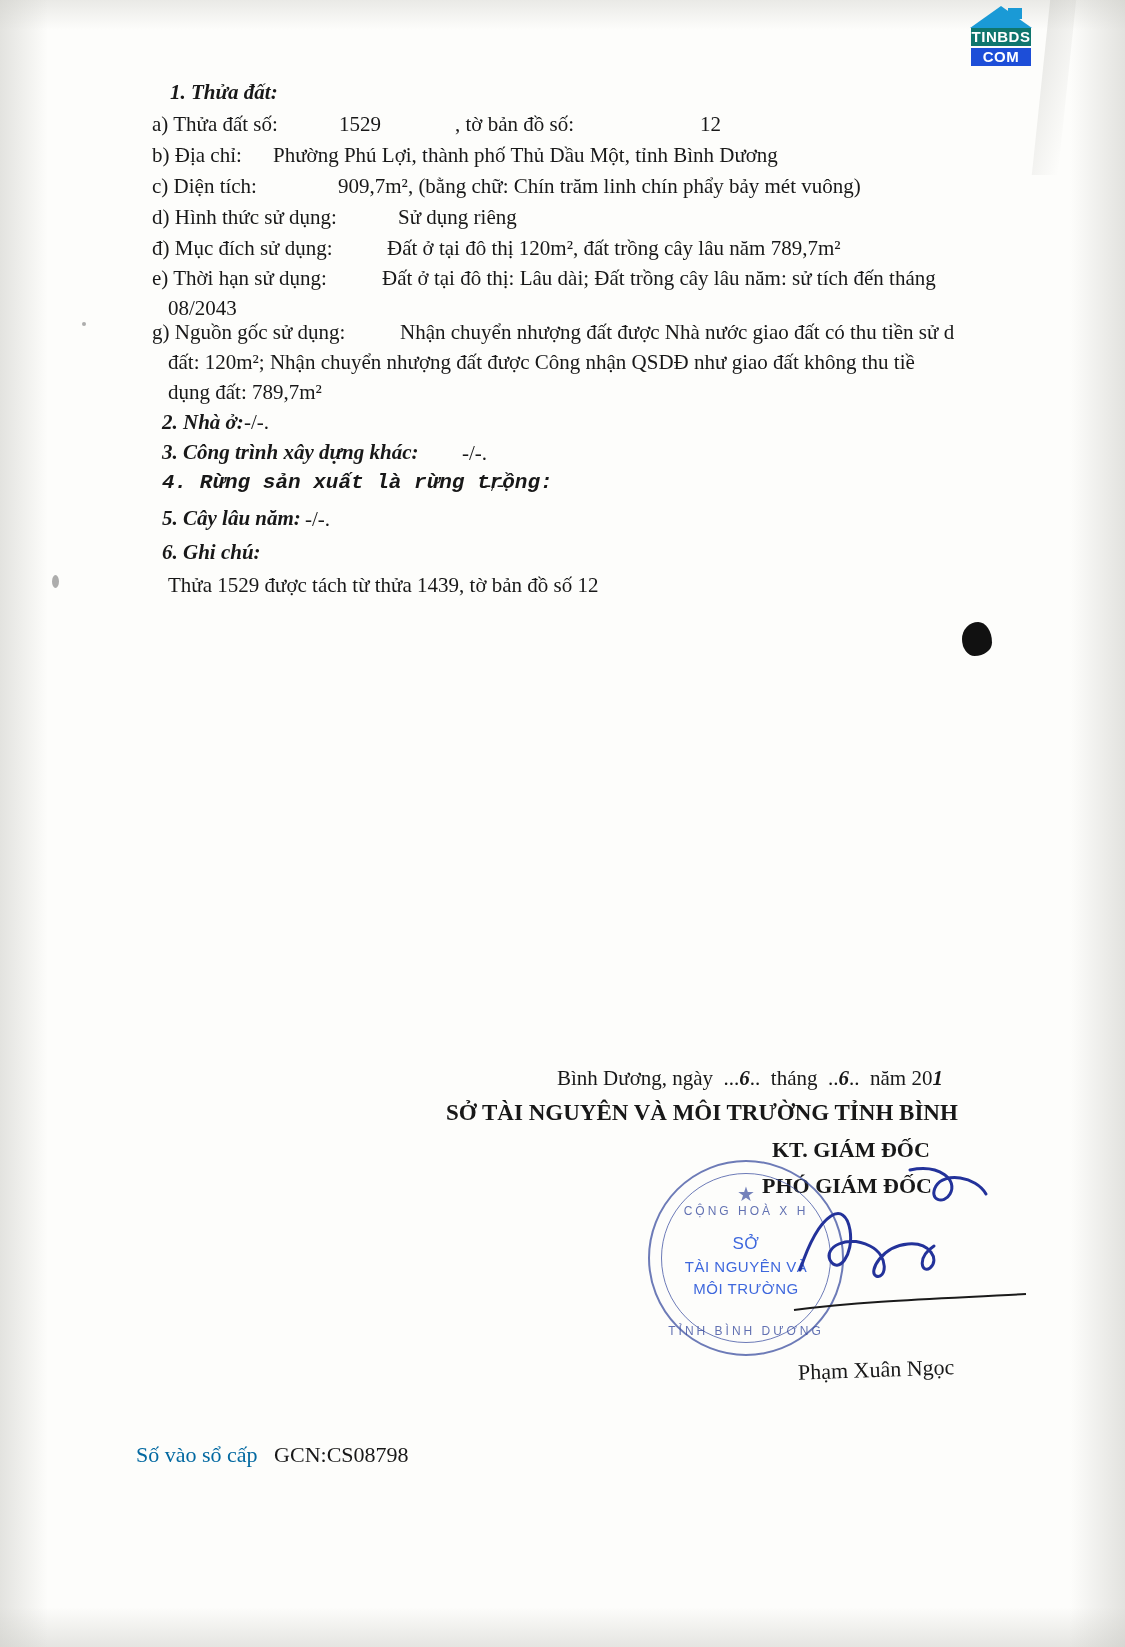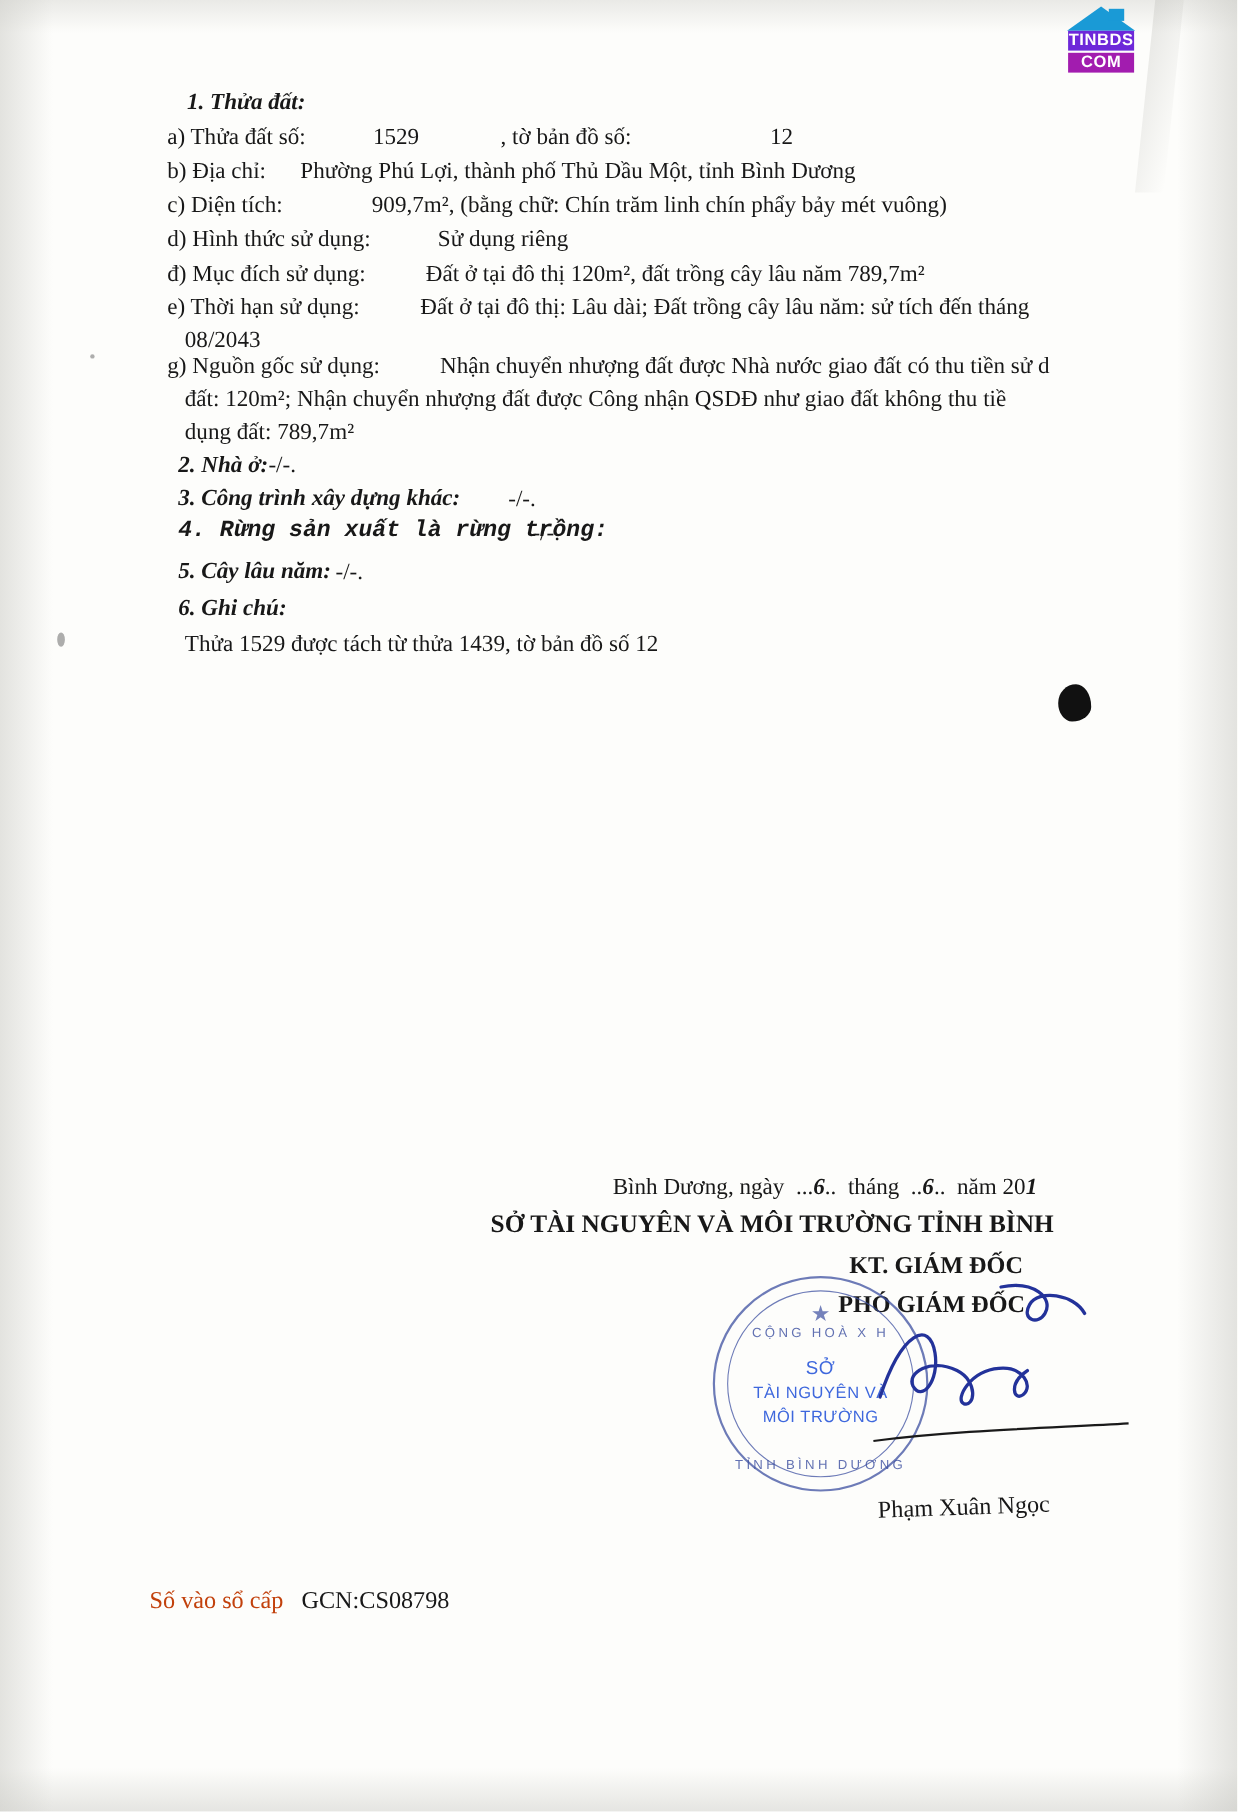--- a/index.html
+++ b/index.html
@@ -63,25 +63,25 @@
     background: #1a9ad6;
   }
   .logo .word1, .logo .word2 {
     position: absolute;
     left: 9px;
     width: 60px;
     font-size: 15px;
     font-weight: bold;
     letter-spacing: .5px;
     color: #ffffff;
-    background: #6d28d9;
+    background: #0f766e;
     line-height: 18px;
   }
   .logo .word1 { top: 22px; }
-  .logo .word2 { top: 42px; background: #a21caf; }
+  .logo .word2 { top: 42px; background: #1d4ed8; }
 
   
   .heading {
     position: absolute;
     left: 108px;
     top: 38px;
     font-size: 23px;
     font-weight: bold;
     letter-spacing: .2px;
   }
@@ -142,21 +142,21 @@
     white-space: nowrap;
     transform: rotate(-2deg);
   }
   .footer-code {
     position: absolute;
     left: 136px;
     top: 1442px;
     font-size: 22px;
     white-space: nowrap;
   }
-  .footer-code .faint { color: #c2410c; }
+  .footer-code .faint { color: #0369a1; }
 
   
   .hand {
     font-family: "Liberation Serif", serif;
     font-style: italic;
     font-weight: bold;
   }
 
   
   .stamp {

